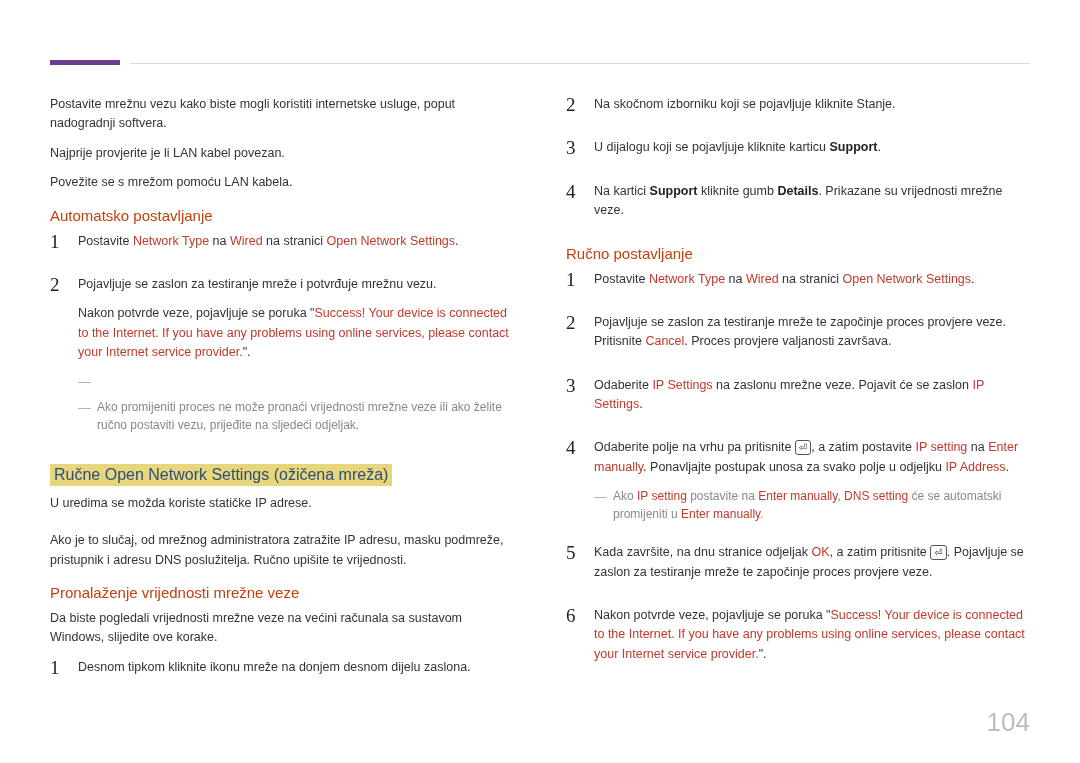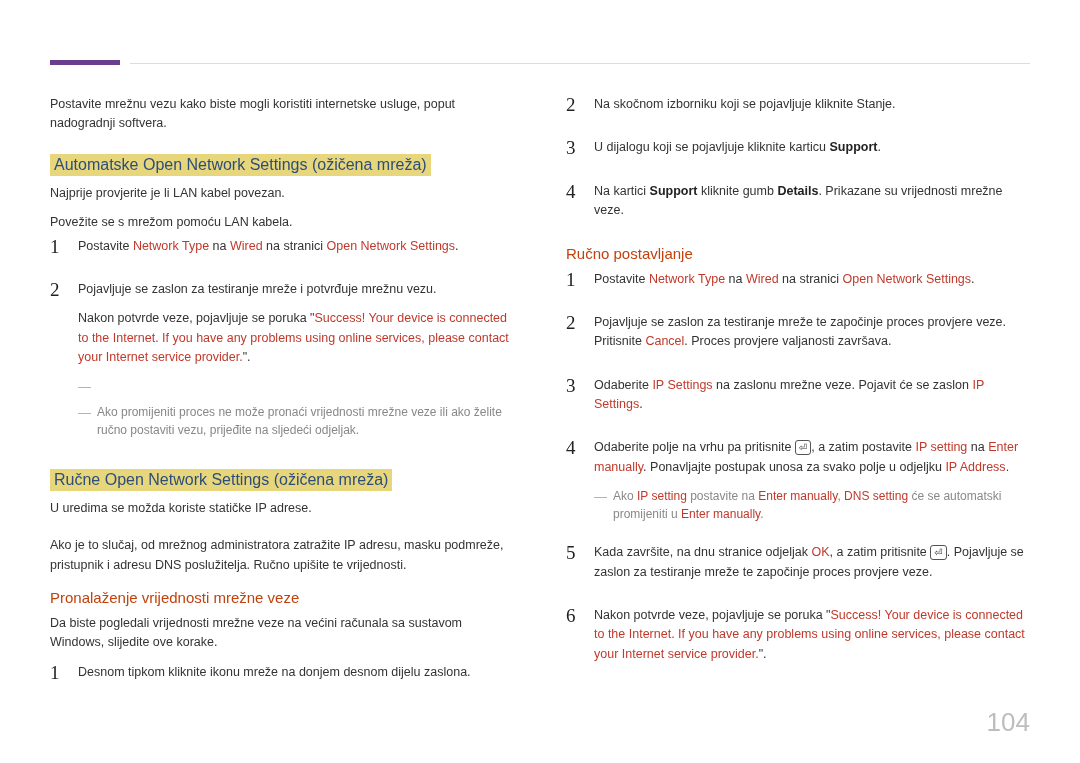--- a/index.html
+++ b/index.html
@@ -123,24 +123,24 @@
 <body>
 
 <div class="accent-bar"></div>
 <div class="hr-line"></div>
 
 <div class="columns">
 
   <div class="col">
     <p class="body-text">Postavite mrežnu vezu kako biste mogli koristiti internetske usluge, poput nadogradnji softvera.</p>
 
-    <div class="section-highlight">Automatske  Open Network Settings (ožičena mreža)</div>
     <p class="body-text">Najprije provjerite je li LAN kabel povezan.</p>
     <p class="body-text" style="margin-bottom:4px">Povežite se s mrežom pomoću LAN kabela.</p>
 
+    <div class="sub-heading">Automatsko postavljanje</div>
 
     <ol class="num-list">
       <li>
         <span class="num">1</span>
         <div class="li-body">
           <p>
             <span>Postavite </span><span class="hl">Network Type</span><span> na </span><span class="hl">Wired</span><span> na stranici </span><span class="hl">Open Network Settings</span><span>.</span>
           </p>
         </div>
       </li>

